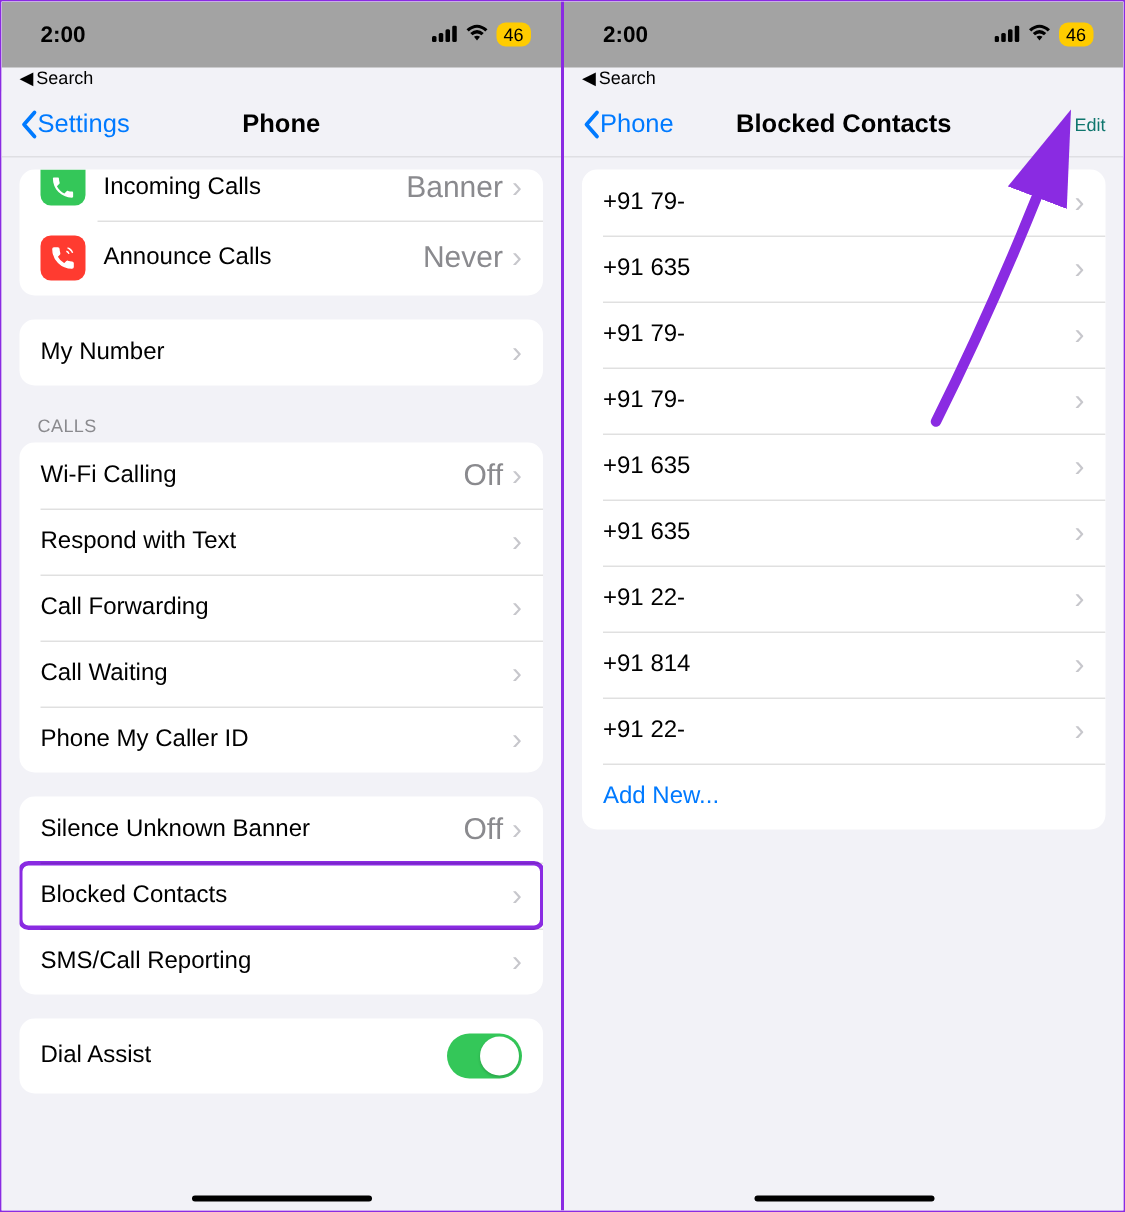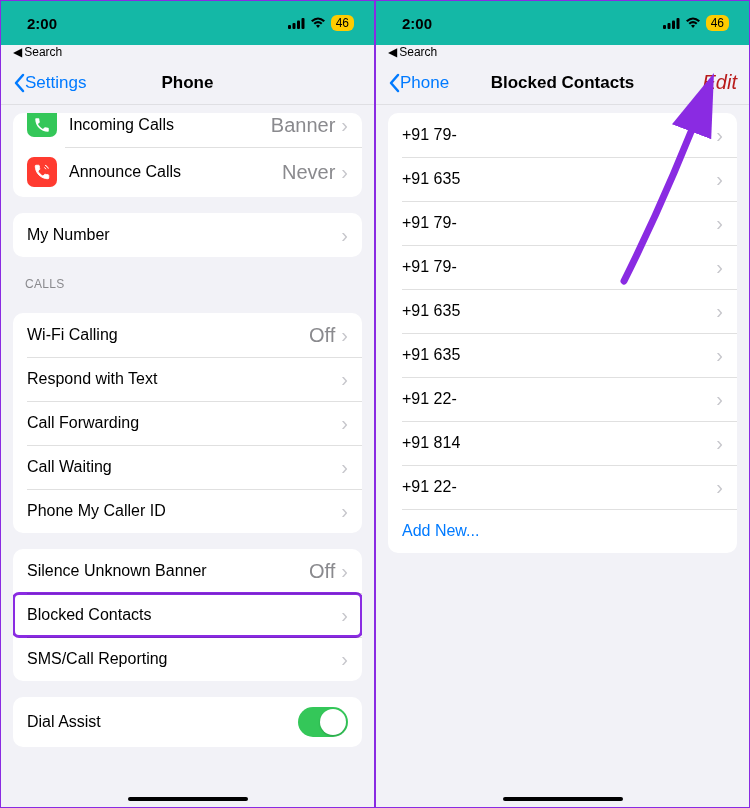--- a/index.html
+++ b/index.html
@@ -1,30 +1,30 @@
 <!DOCTYPE html>
 <html><head>
 <meta charset="utf-8">
 <style>
   * { box-sizing: border-box; margin: 0; padding: 0; font-family: -apple-system, BlinkMacSystemFont, "Segoe UI", Helvetica, Arial, sans-serif; }
   body { background: #fff; display: flex; width: 750px; height: 808px; border: 1px solid #8a2be2; }
   .pane { flex: 1; background: #f2f2f7; display: flex; flex-direction: column; position: relative; overflow: hidden; }
   .pane + .pane { border-left: 2px solid #8a2be2; }
-  .status-bar { height: 44px; display: flex; align-items: center; justify-content: space-between; padding: 0 20px 0 26px; font-weight: 600; font-size: 15px; background: #14b8a6; }
+  .status-bar { height: 44px; display: flex; align-items: center; justify-content: space-between; padding: 0 20px 0 26px; font-weight: 600; font-size: 15px; background: #a3a3a3; }
   .status-right { display: flex; align-items: center; gap: 5px; }
   .battery { background: #ffcc00; border-radius: 6px; padding: 1px 5px; font-size: 12px; font-weight: 400; }
   .breadcrumb { font-size: 12px; padding: 0 12px 2px; display: flex; align-items: center; gap: 2px; color: #000; }
   .nav { height: 44px; display: flex; align-items: center; padding: 0 12px; position: relative; border-bottom: 0.5px solid rgba(0,0,0,0.08); background:#f2f2f7; }
   .nav-back { color: #007aff; font-size: 17px; display: flex; align-items: center; gap: 0; }
   .nav-title { position: absolute; left: 0; right: 0; text-align: center; font-size: 17px; font-weight: 600; pointer-events: none; }
-  .nav-action { margin-left: auto; color: #b91c1c; font-size: 20px; font-style: italic; }
+  .nav-action { margin-left: auto; color: #0f766e; font-size: 12px; }
   .content { flex: 1; overflow-y: auto; padding-bottom: 30px; }
   .group { margin: 16px 12px 0; background: #fff; border-radius: 10px; overflow: hidden; }
   .group.first { margin-top: 8px; }
-  .section-header { font-size: 12px; color: #8a8a8e; text-transform: uppercase; margin: 20px 24px 22px; letter-spacing: 0.3px; }
+  .section-header { font-size: 12px; color: #8a8a8e; text-transform: uppercase; margin: 20px 24px 4px; letter-spacing: 0.3px; }
   .row { display: flex; align-items: center; min-height: 44px; padding: 10px 14px; font-size: 16px; color: #000; position: relative; }
   .row + .row::before { content: ""; position: absolute; top: 0; left: 14px; right: 0; height: 0.5px; background: rgba(0,0,0,0.12); }
   .row.icon-row + .row::before, .row.icon-row + .row.icon-row::before { left: 52px; }
   .row-icon { width: 30px; height: 30px; border-radius: 7px; display: flex; align-items: center; justify-content: center; margin-right: 12px; flex-shrink: 0; }
   .row-icon svg { width: 18px; height: 18px; fill: #fff; }
   .row-label { flex: 1; }
   .row-value { color: #8a8a8e; font-size: 20px; margin-right: 6px; }
   .chevron { color: #c7c7cc; font-size: 20px; line-height: 1; }
   .footer-text { font-size: 12px; color: #8a8a8e; margin: 8px 24px 0; line-height: 1.4; }
   .toggle { width: 50px; height: 30px; border-radius: 15px; background: #34c759; position: relative; }

